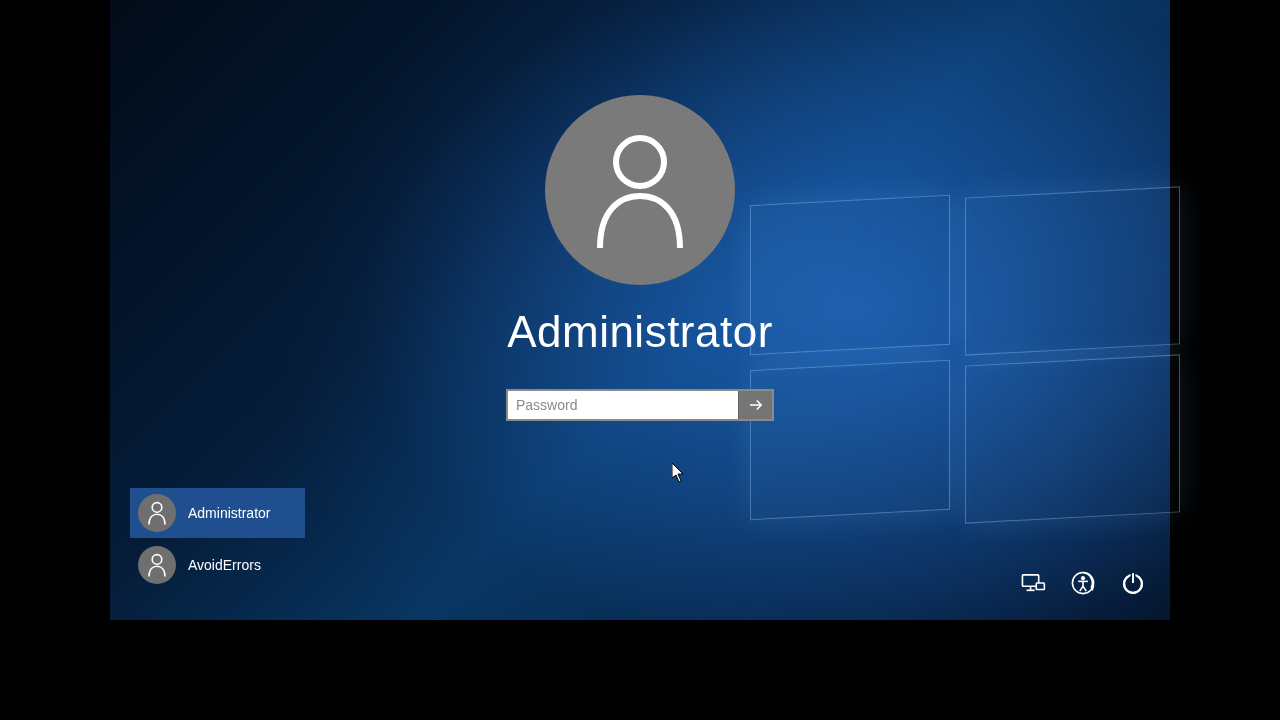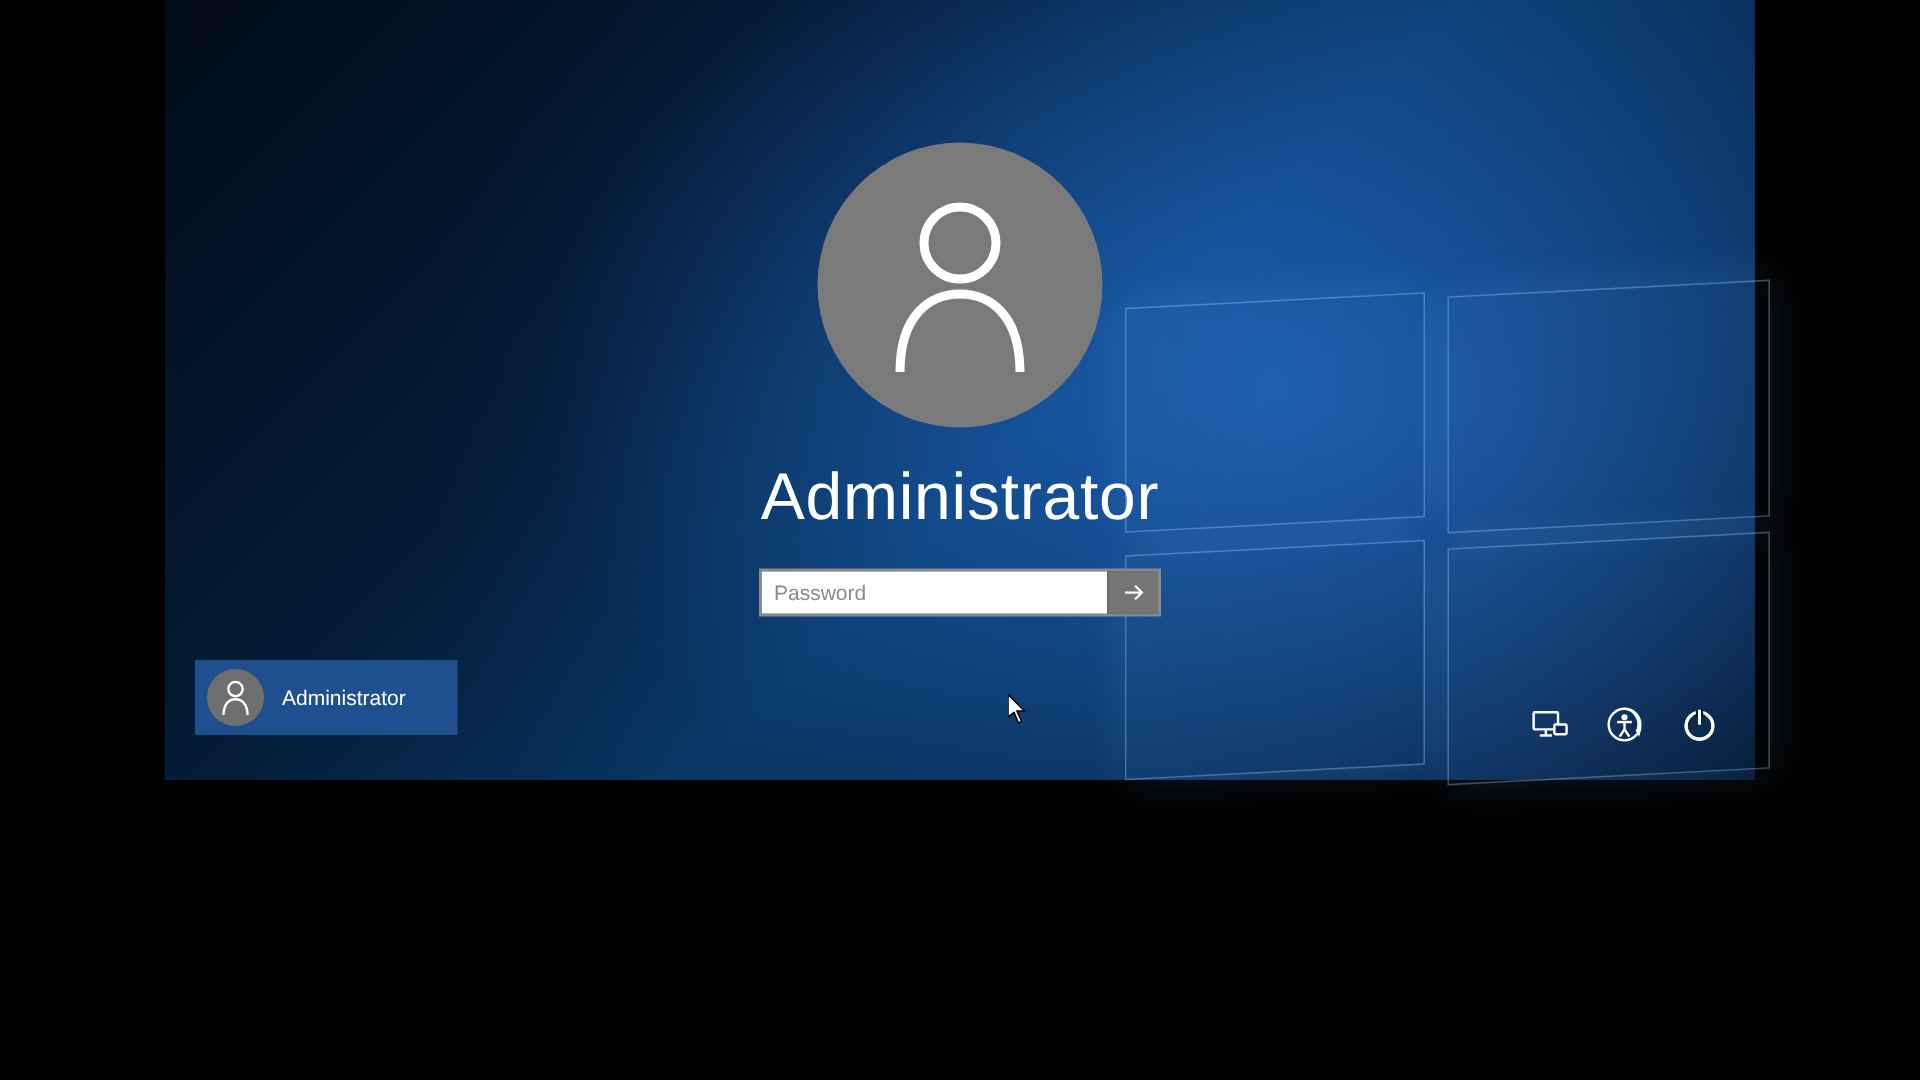--- a/index.html
+++ b/index.html
@@ -9,21 +9,21 @@
     overflow: hidden;
     font-family: "Segoe UI", "Segoe UI Light", sans-serif;
     background: #000;
     position: relative;
   }
   .screen {
     position: absolute;
     left: 110px;
     top: 0;
     width: 1060px;
-    height: 520px;
+    height: 620px;
     background:
       radial-gradient(ellipse 700px 500px at 70% 50%, rgba(40,120,220,0.55), transparent 70%),
       radial-gradient(ellipse 900px 700px at 80% 55%, rgba(20,80,160,0.45), transparent 75%),
       linear-gradient(135deg, #020b18 0%, #051d3a 35%, #083561 55%, #051d3a 80%, #020b18 100%);
   }
   
   .winlogo {
     position: absolute;
     left: 640px;
     top: 200px;
@@ -63,21 +63,21 @@
   }
   .avatar-large svg { width: 100px; height: 120px; }
   .username {
     margin-top: 22px;
     color: #ffffff;
     font-size: 44px;
     font-weight: 300;
     letter-spacing: 0.5px;
   }
   .password-row {
-    margin-top: 22px;
+    margin-top: 32px;
     display: flex;
     align-items: stretch;
     height: 32px;
     border: 2px solid #8a8a8a;
   }
   .password-input {
     width: 230px;
     height: 100%;
     border: none;
     outline: none;
@@ -198,20 +198,29 @@
 
   <div class="user-list">
     <div class="user-item selected">
       <div class="av">
         <svg viewBox="0 0 100 120">
           <circle cx="50" cy="32" r="24" fill="none" stroke="#ffffff" stroke-width="8"></circle>
           <path d="M 10 118 C 10 80, 30 66, 50 66 C 70 66, 90 80, 90 118" fill="none" stroke="#ffffff" stroke-width="8"></path>
         </svg>
       </div>
       <div class="nm">Administrator</div>
+    </div>
+    <div class="user-item">
+      <div class="av">
+        <svg viewBox="0 0 100 120">
+          <circle cx="50" cy="32" r="24" fill="none" stroke="#ffffff" stroke-width="8"></circle>
+          <path d="M 10 118 C 10 80, 30 66, 50 66 C 70 66, 90 80, 90 118" fill="none" stroke="#ffffff" stroke-width="8"></path>
+        </svg>
+      </div>
+      <div class="nm">AvoidErrors</div>
     </div>
   </div>
 
   <div class="sys-buttons">
     <div class="sys-btn">
       <svg viewBox="0 0 32 32">
         <rect x="3" y="6" width="20" height="14" rx="1" fill="none" stroke="#fff" stroke-width="2"></rect>
         <rect x="20" y="16" width="10" height="8" rx="1" fill="#0a2a50" stroke="#fff" stroke-width="2"></rect>
         <line x1="13" y1="20" x2="13" y2="25" stroke="#fff" stroke-width="2"></line>
         <line x1="8" y1="25" x2="18" y2="25" stroke="#fff" stroke-width="2"></line>

